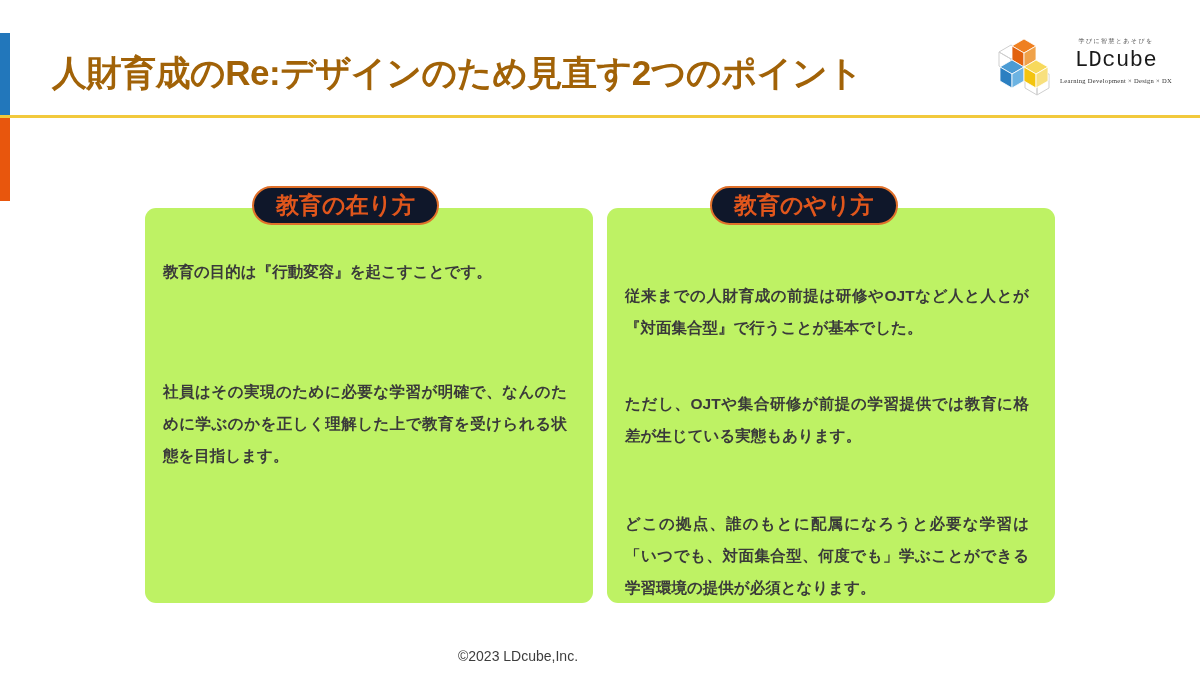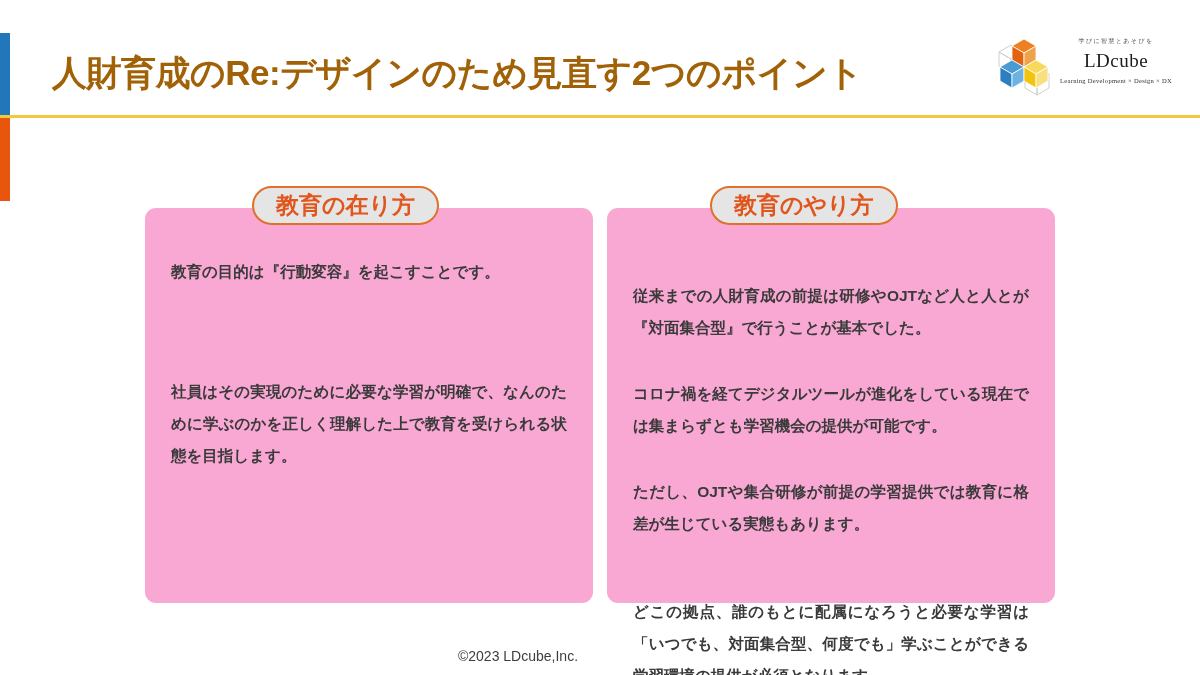--- a/index.html
+++ b/index.html
@@ -81,22 +81,22 @@
     text-align: center;
   }
   .logo-tagline {
     font-size: 6px;
     color: #555555;
     letter-spacing: 1.4px;
     line-height: 10px;
     white-space: nowrap;
   }
   .logo-word {
-    font-family: Liberation Serif, serif;
-    font-size: 19px;
+    font-family: Liberation Mono, monospace;
+    font-size: 22px;
     color: #1a1a1a;
     line-height: 30px;
     letter-spacing: 0.5px;
   }
   .logo-sub {
     font-family: "Liberation Serif", "DejaVu Serif", serif;
     font-size: 6.5px;
     color: #333333;
     letter-spacing: 0.3px;
     line-height: 10px;
@@ -109,33 +109,33 @@
     left: 0;
     top: 0;
     width: 1200px;
     height: 675px;
   }
   .card {
     position: absolute;
     top: 208px;
     width: 448px;
     height: 395px;
-    background: #f9a8d4;
+    background: #bef264;
     border-radius: 11px;
     box-sizing: border-box;
-    padding: 48px 26px 10px 26px;
+    padding: 48px 26px 10px 18px;
   }
   .card-left  { left: 145px; }
   .card-right { left: 607px; }
 
   .badge {
     position: absolute;
     top: 186px;
     height: 39px;
-    background: #e5e5e5;
+    background: #0f172a;
     border: 2.5px solid #e0702a;
     border-radius: 20px;
     box-sizing: border-box;
     display: flex;
     align-items: center;
     justify-content: center;
     padding: 0 22px;
   }
   .badge-left  { left: 252px; }
   .badge-right { left: 710px; }
@@ -223,21 +223,20 @@
     <div class="gap-lg"></div>
     <p class="para justify">社員はその実現のために必要な学習が明確で、なんのために学ぶのかを正しく理解した上で教育を受けられる状態を目指します。</p>
   </div>
   <div class="badge badge-left">
     <span class="badge-label">教育の在り方</span>
   </div>
 
   <div class="card card-right">
     <p class="para justify">従来までの人財育成の前提は研修やOJTなど人と人とが『対面集合型』で行うことが基本でした。</p>
     <div class="gap-md"></div>
-    <p class="para justify">コロナ禍を経てデジタルツールが進化をしている現在では集まらずとも学習機会の提供が可能です。</p>
     <div class="gap-md"></div>
     <p class="para justify">ただし、OJTや集合研修が前提の学習提供では教育に格差が生じている実態もあります。</p>
     <div class="gap-lg"></div>
     <p class="para justify">どこの拠点、誰のもとに配属になろうと必要な学習は「いつでも、対面集合型、何度でも」学ぶことができる学習環境の提供が必須となります。</p>
   </div>
   <div class="badge badge-right">
     <span class="badge-label">教育のやり方</span>
   </div>
 
 </div>

